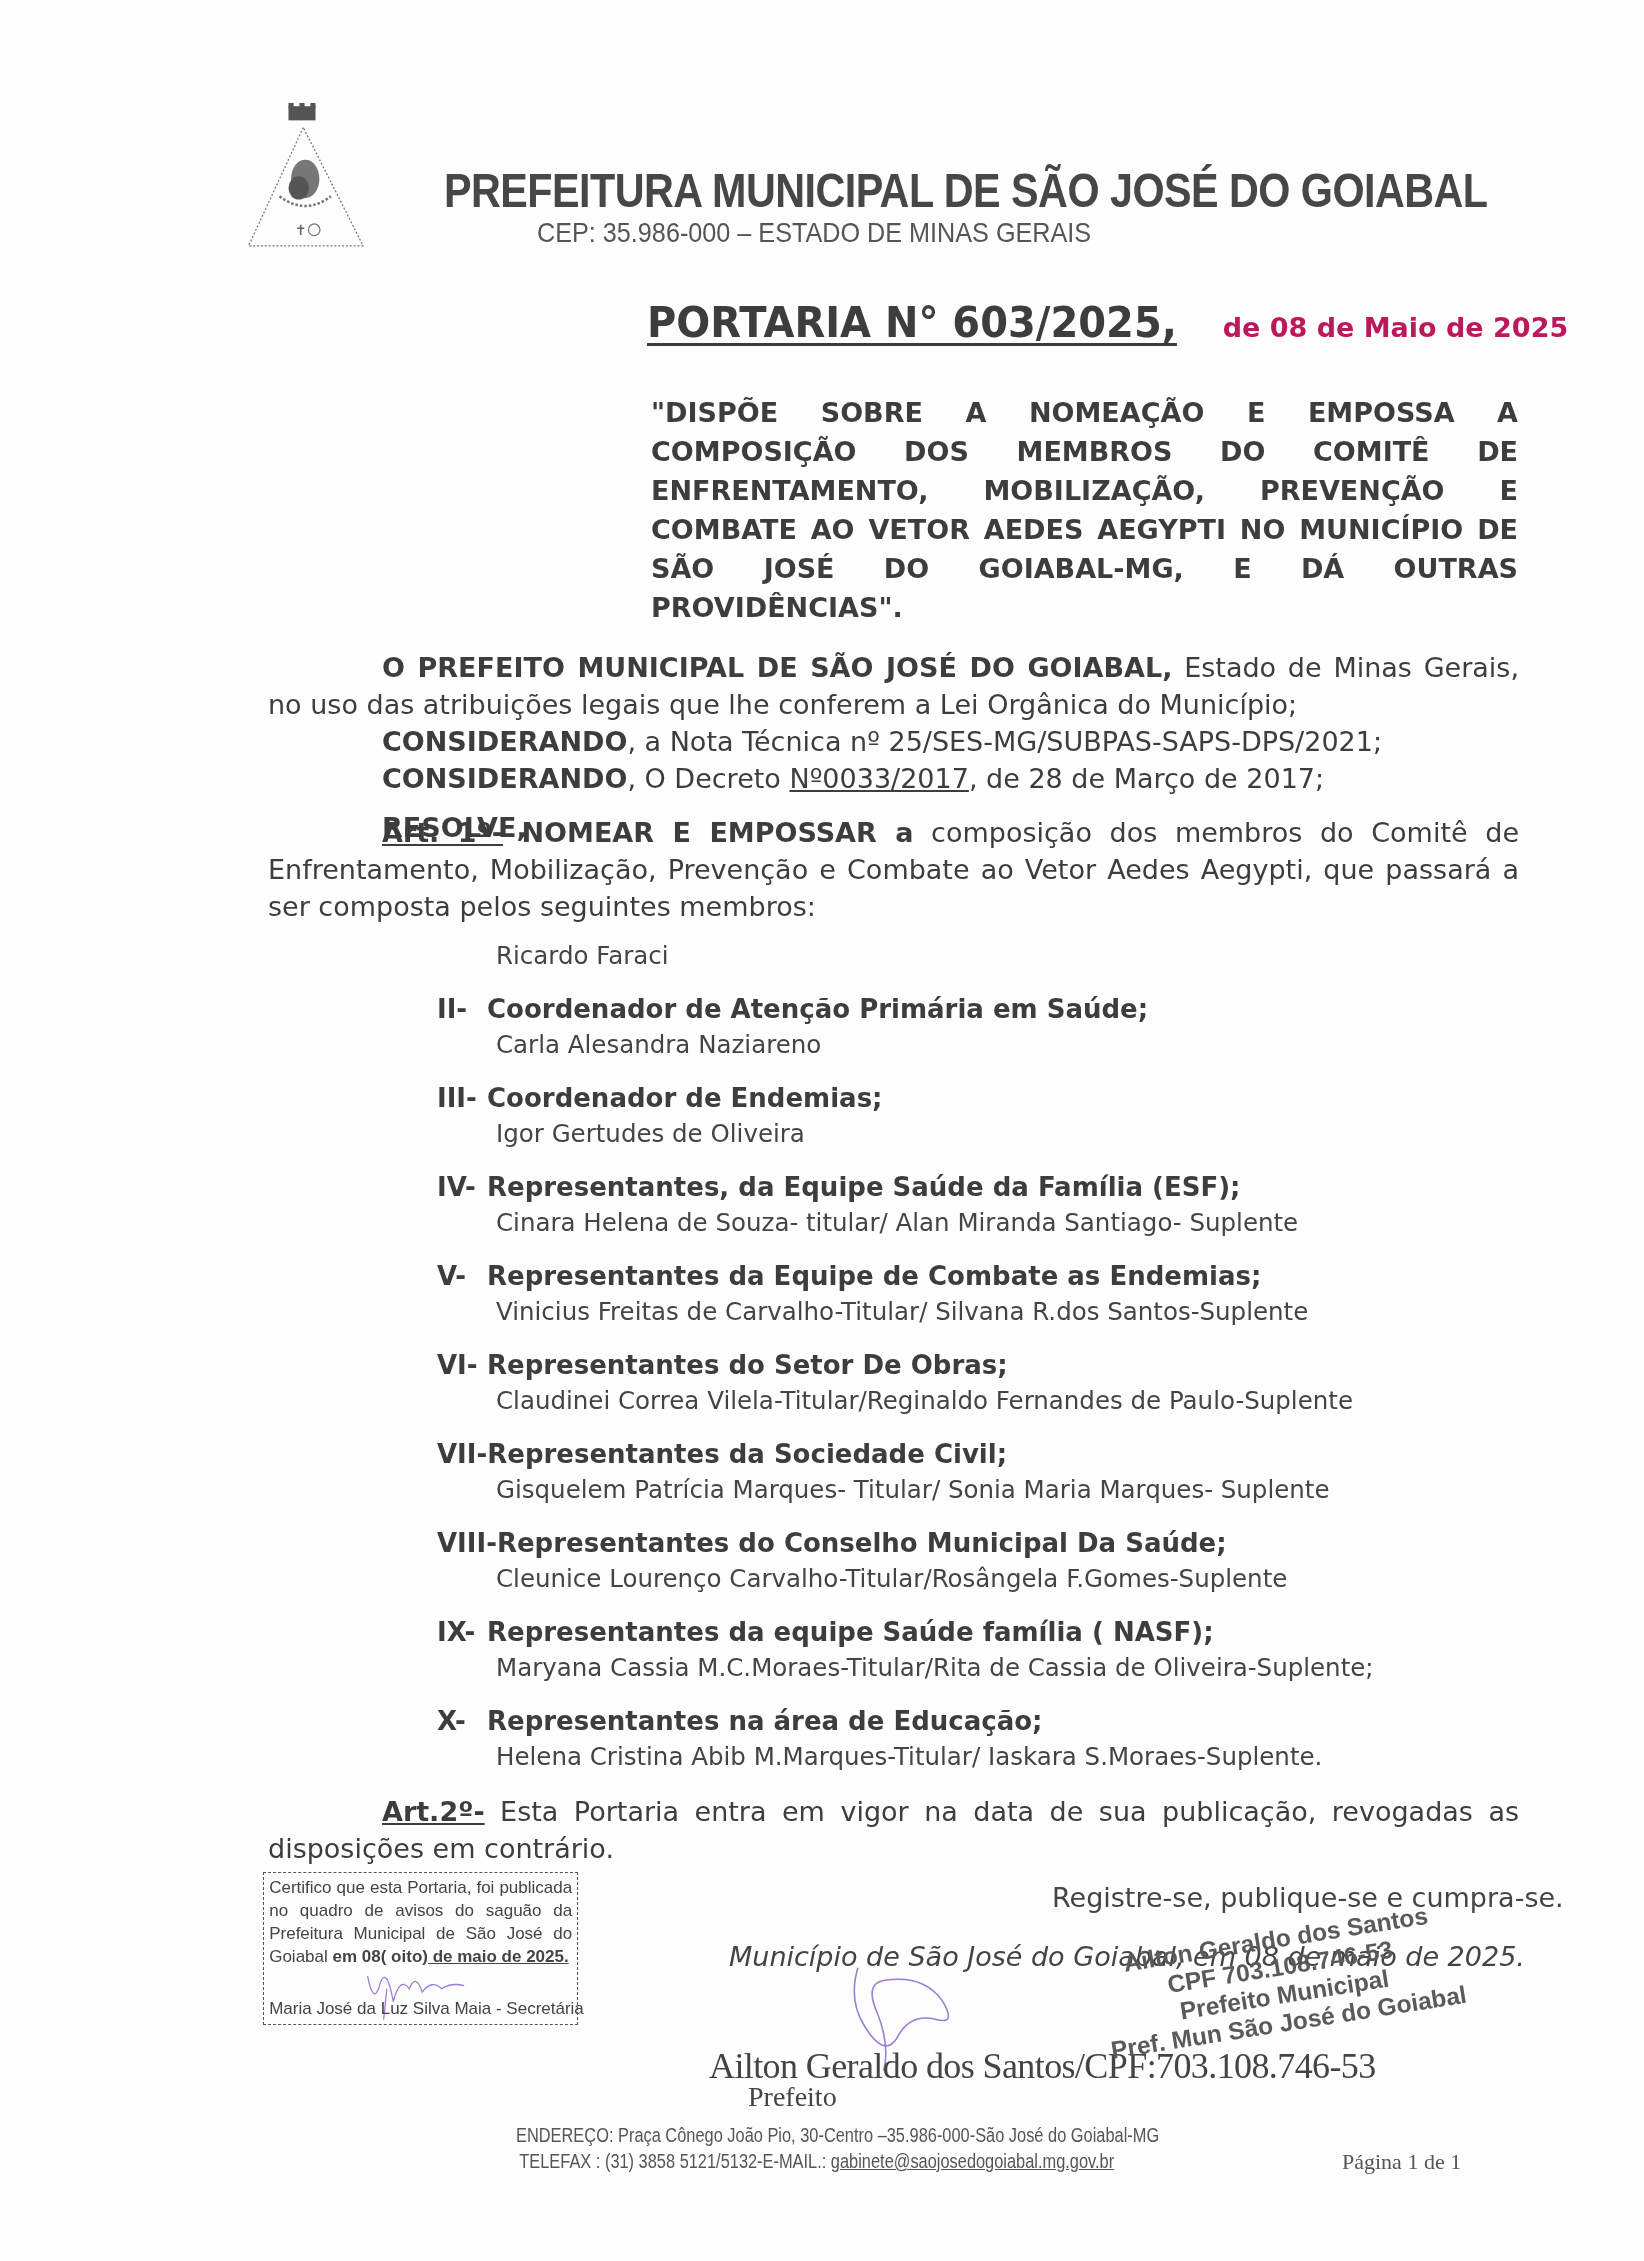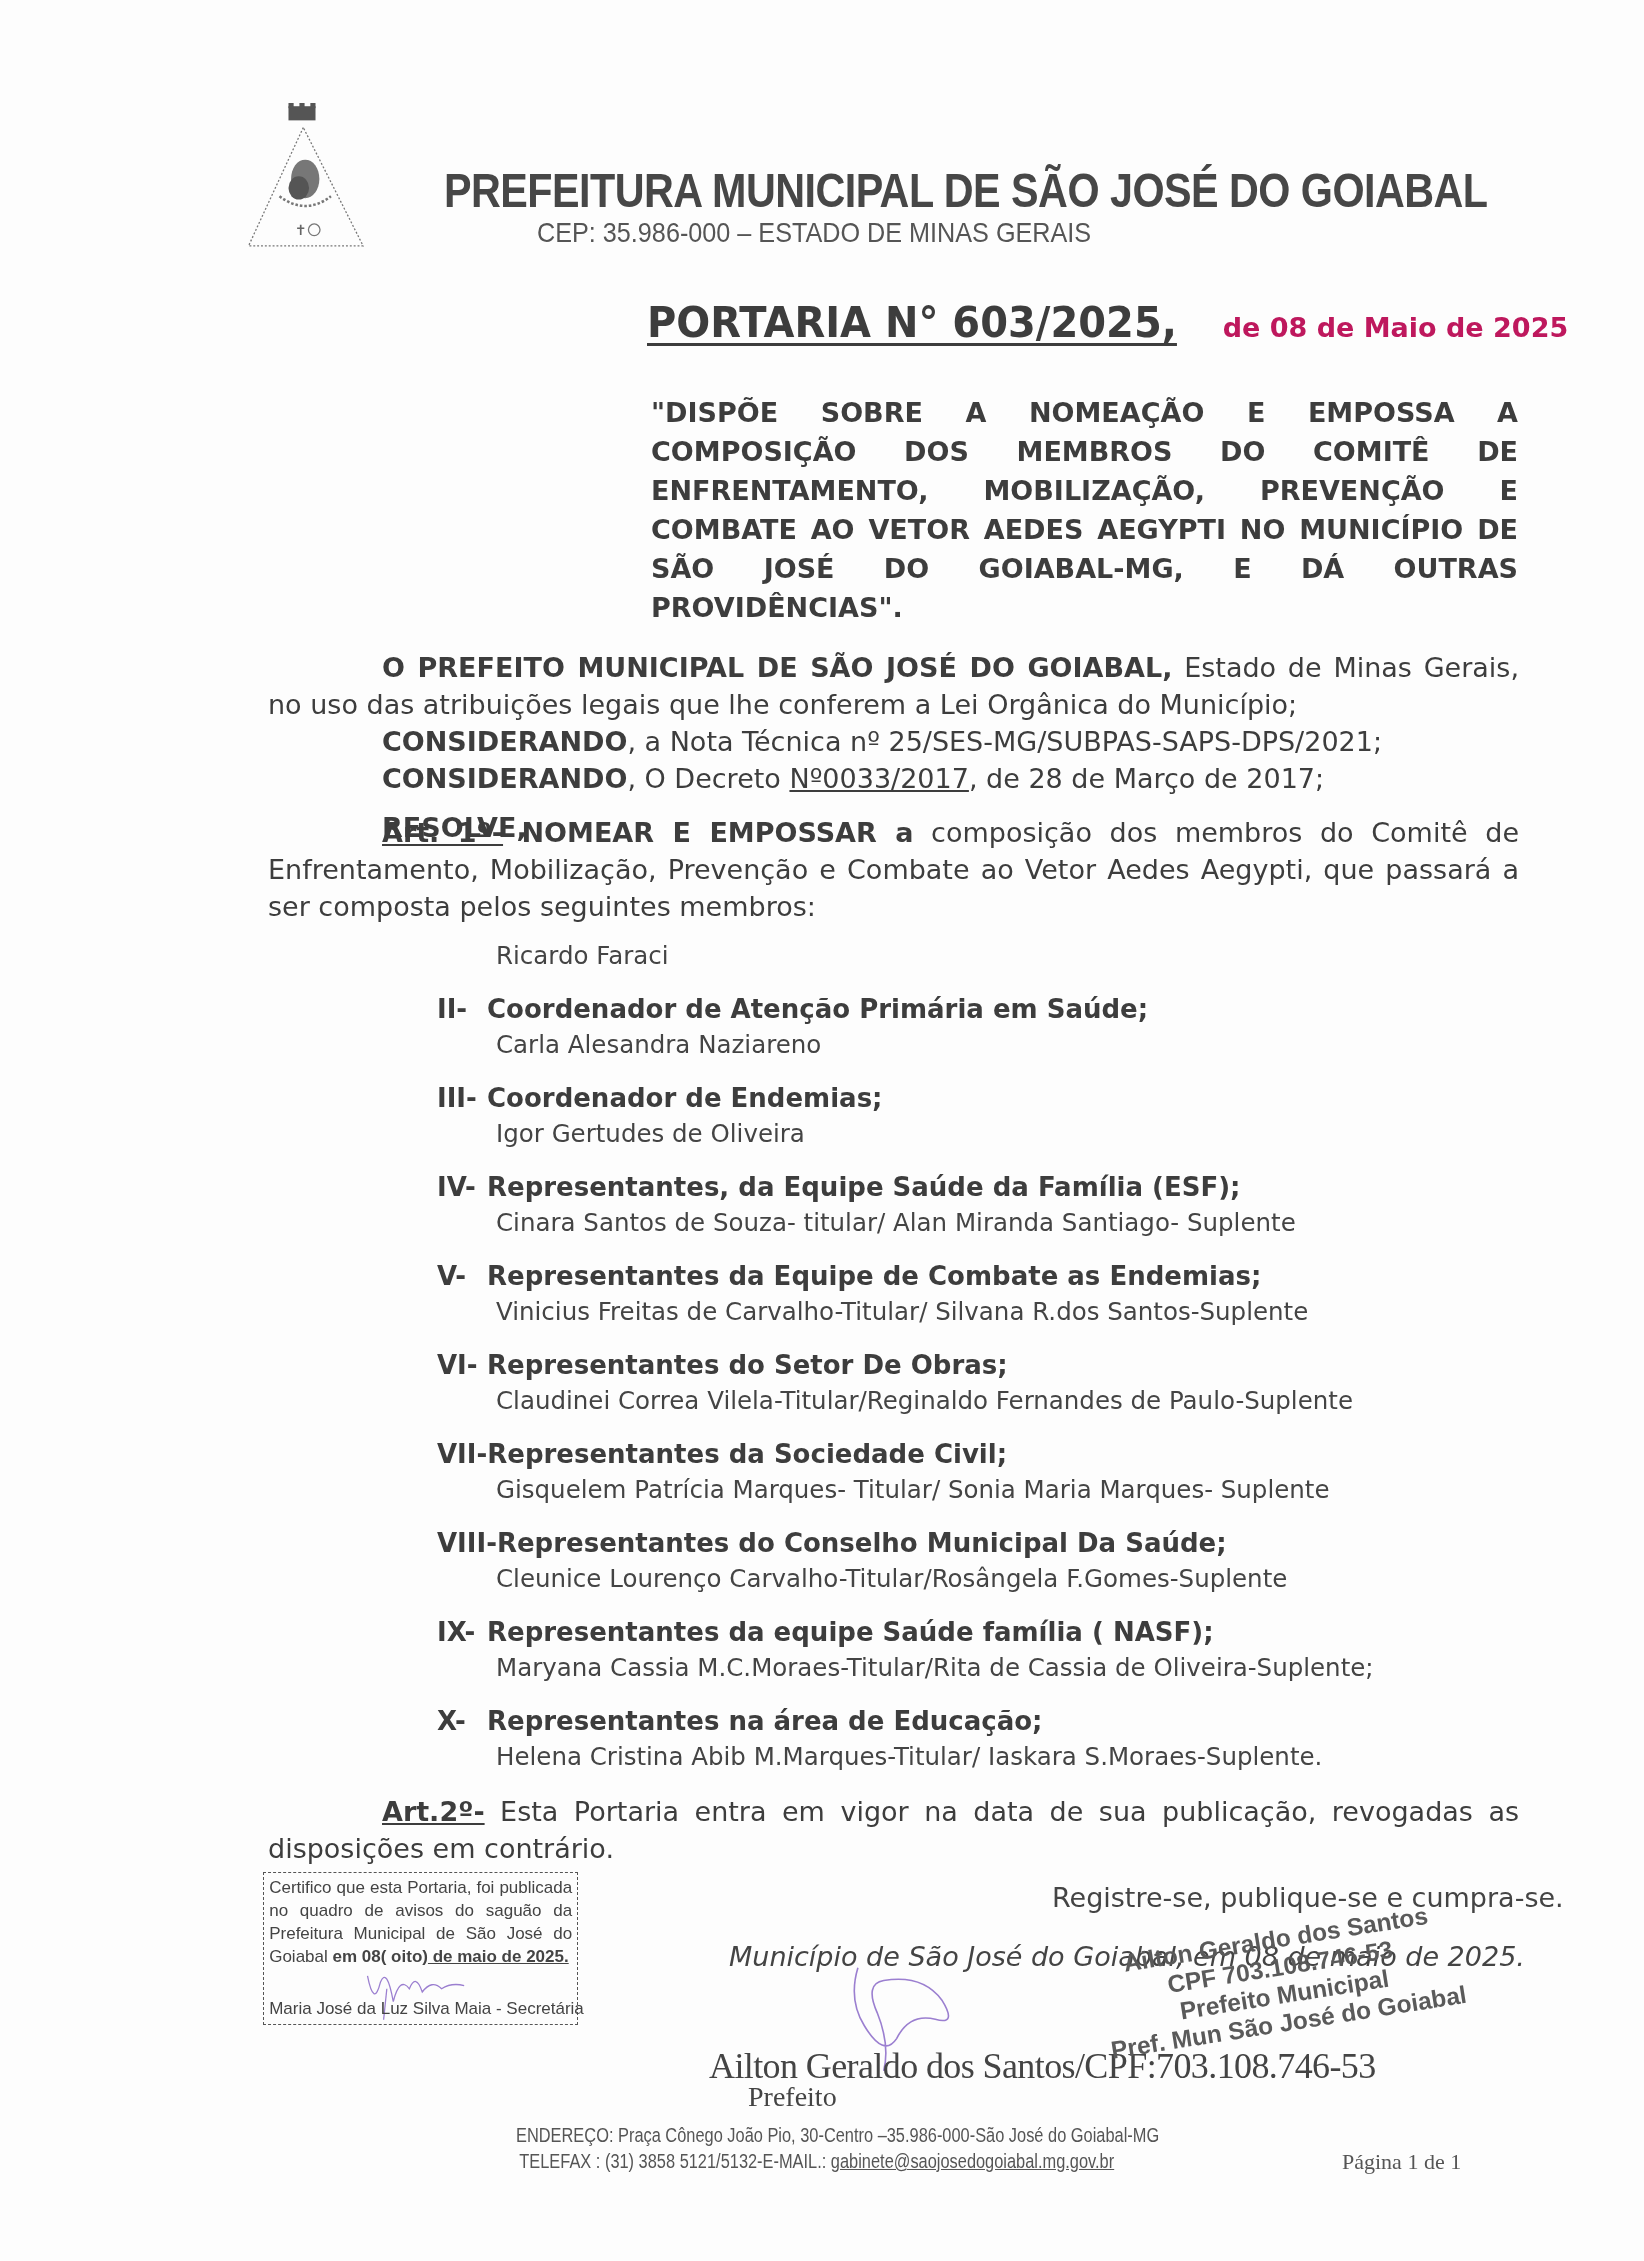--- a/index.html
+++ b/index.html
@@ -96,21 +96,21 @@
       <div class="item">
         <div class="item-title"><span class="rn">II-</span><span>Coordenador de Atenção Primária em Saúde;</span></div>
         <div class="item-names">Carla Alesandra Naziareno</div>
       </div>
       <div class="item">
         <div class="item-title"><span class="rn">III-</span><span>Coordenador de Endemias;</span></div>
         <div class="item-names">Igor Gertudes de Oliveira</div>
       </div>
       <div class="item">
         <div class="item-title"><span class="rn">IV-</span><span>Representantes, da Equipe Saúde da Família (ESF);</span></div>
-        <div class="item-names">Cinara Santos de Souza- titular/  Alan Miranda Santiago- Suplente</div>
+        <div class="item-names">Cinara Helena de Souza- titular/  Alan Miranda Santiago- Suplente</div>
       </div>
       <div class="item">
         <div class="item-title"><span class="rn">V-</span><span>Representantes da Equipe de Combate as Endemias;</span></div>
         <div class="item-names">Vinicius Freitas de Carvalho-Titular/  Silvana R.dos Santos-Suplente</div>
       </div>
       <div class="item">
         <div class="item-title"><span class="rn">VI-</span><span>Representantes do Setor De Obras;</span></div>
         <div class="item-names">Claudinei Correa Vilela-Titular/Reginaldo Fernandes de Paulo-Suplente</div>
       </div>
       <div class="item">

